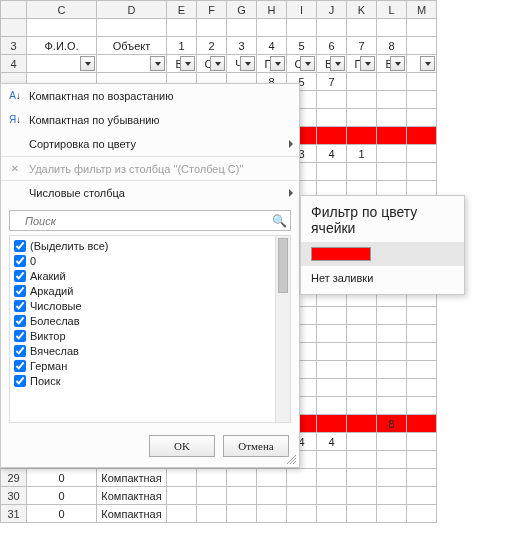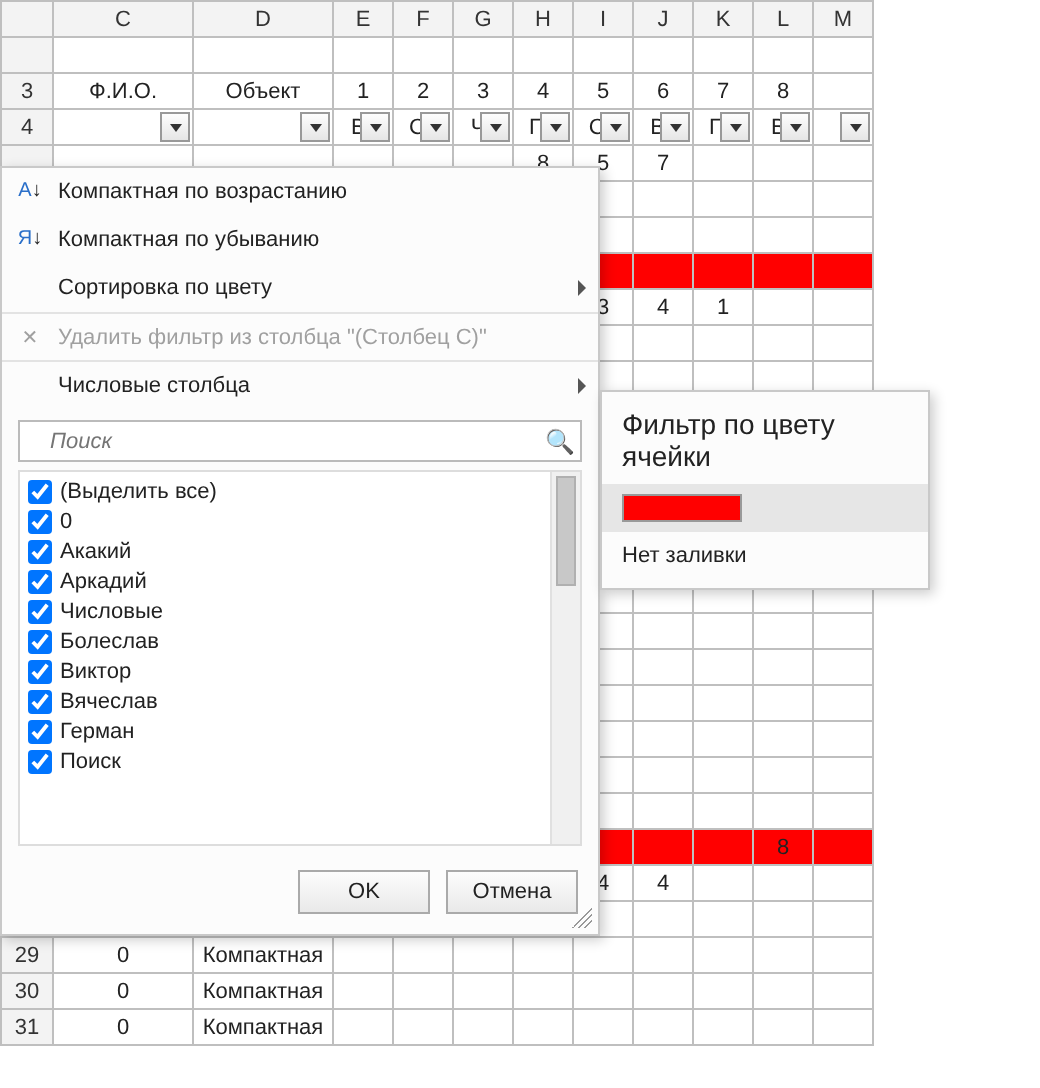--- a/index.html
+++ b/index.html
@@ -123,20 +123,21 @@
   }
   .btn-row {
     display:flex; justify-content:flex-end; gap:8px;
     padding: 6px 10px 10px 10px;
   }
   .btn {
     min-width: 66px; height: 22px;
     border:1px solid #aaa; background:linear-gradient(#fdfdfd,#e9e9e9);
     font-size:11px; display:flex;align-items:center;justify-content:center;
     cursor: default;
+    font-family: Liberation Serif, serif;
   }
   .resize-grip {
     position:absolute; right:3px; bottom:3px; width:10px; height:10px;
     background:
       linear-gradient(135deg, transparent 0 50%, #999 50% 55%, transparent 55% 65%, #999 65% 70%, transparent 70% 80%, #999 80% 85%, transparent 85%);
   }
 
   
   .submenu {
     position: absolute;

